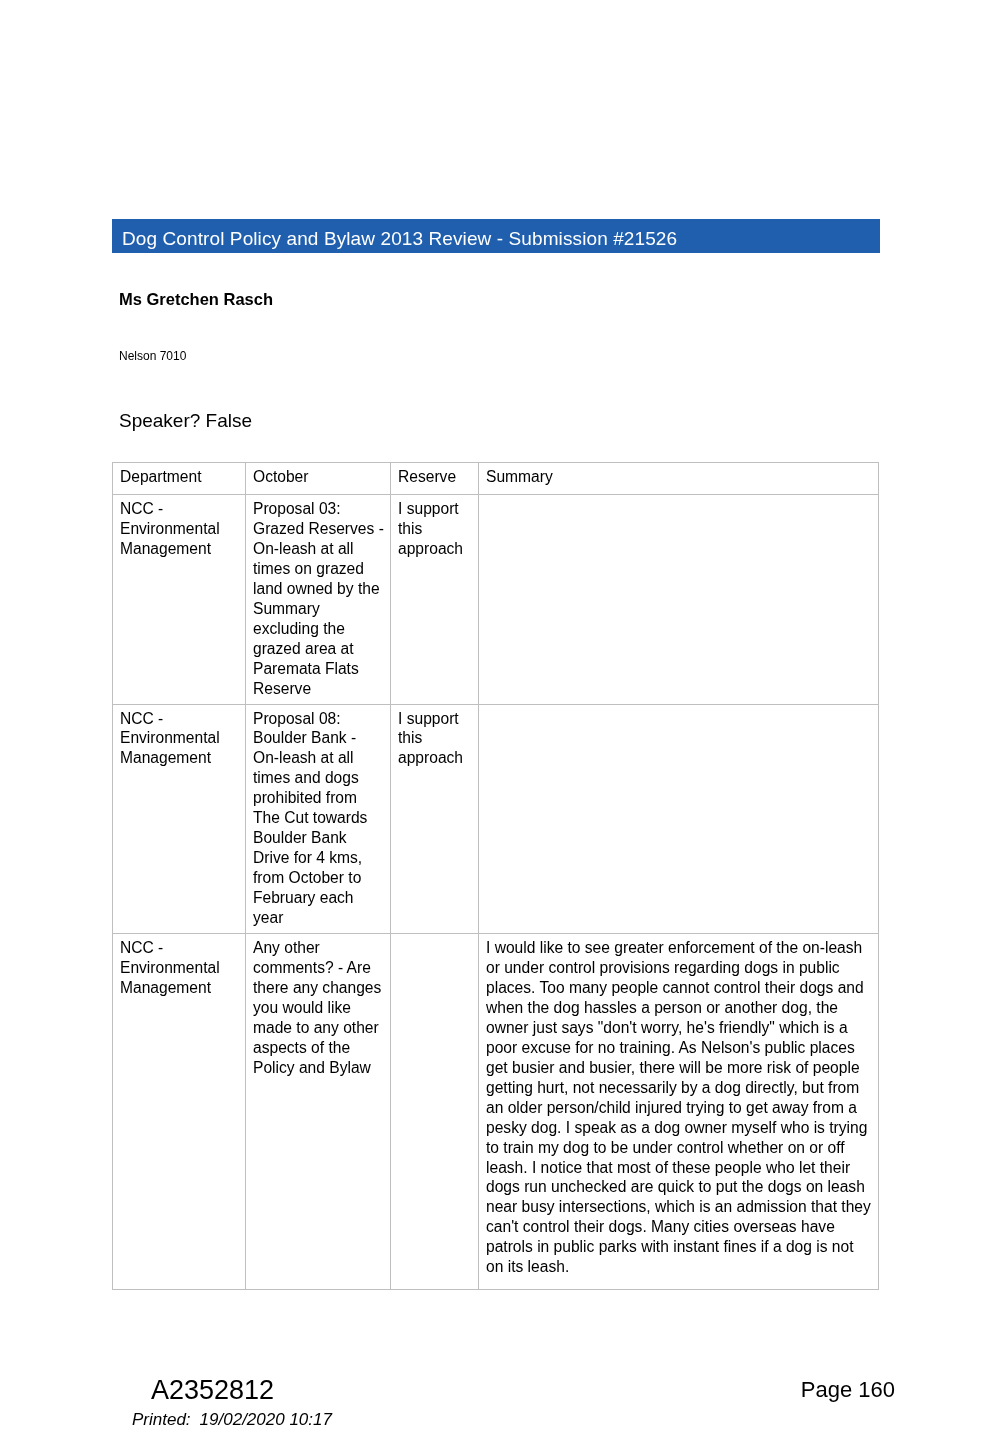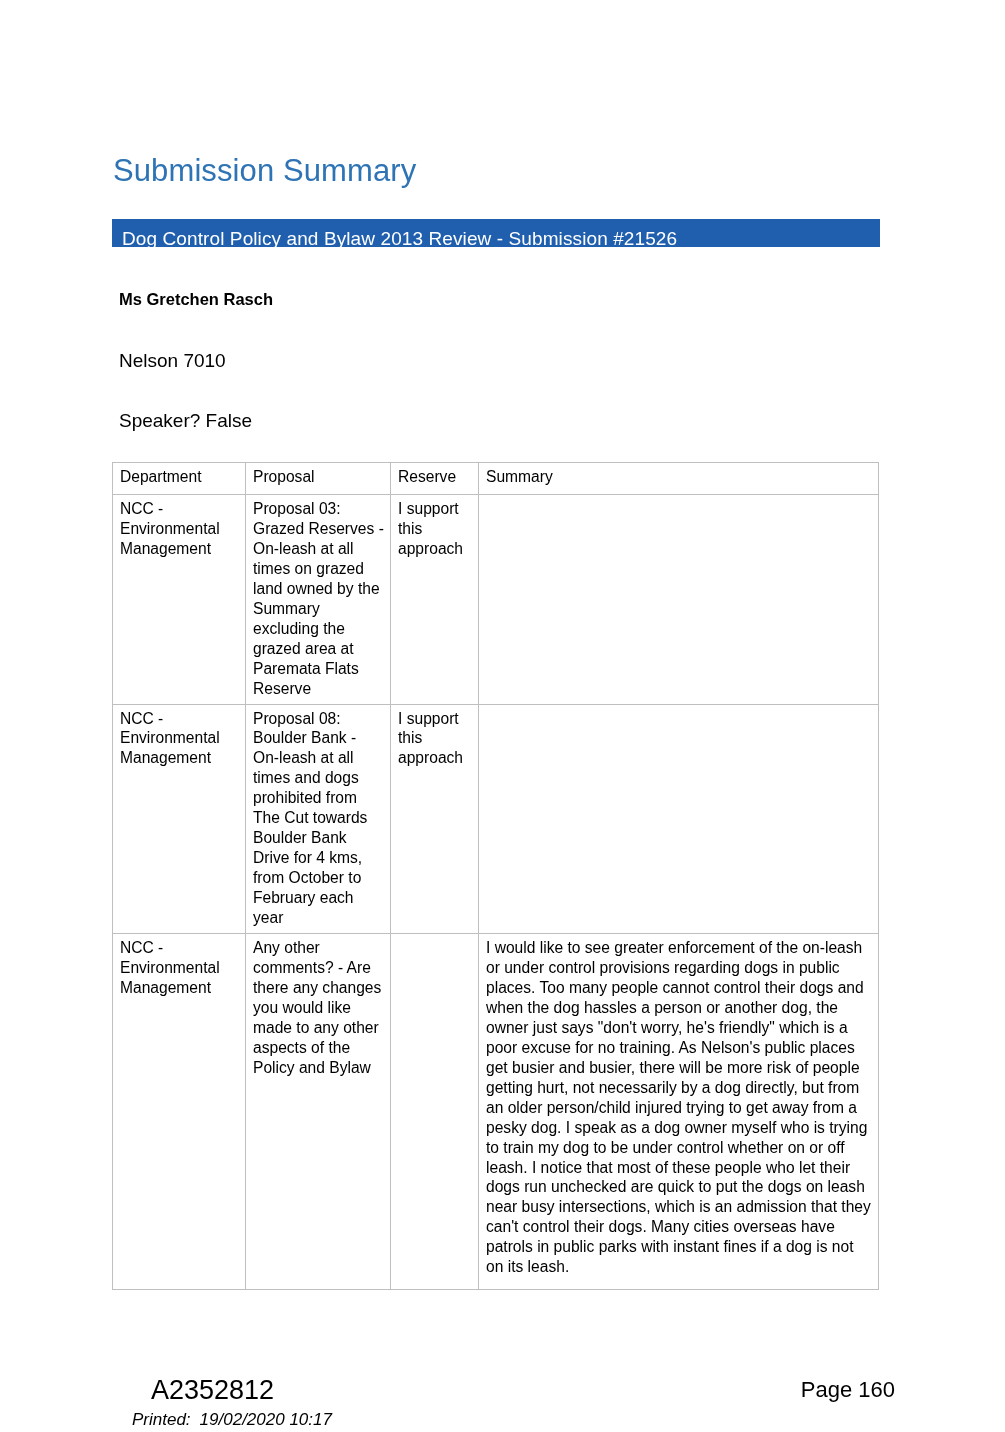--- a/index.html
+++ b/index.html
@@ -36,21 +36,21 @@
     line-height: 1.15;
     white-space: nowrap;
   }
 
   
   .banner {
     position: absolute;
     left: 112px;
     top: 219px;
     width: 768px;
-    height: 28px;
+    height: 34px;
     background: #1F5FAE;
   }
   .banner-text {
     position: absolute;
     left: 10px;
     top: 9px;
     font-size: 19px;
     font-weight: 400;
     color: #ffffff;
     line-height: 1.2;
@@ -66,21 +66,21 @@
     font-size: 16.5px;
     font-weight: bold;
     line-height: 1.3;
     white-space: nowrap;
     text-align: center;
   }
   .submitter-address {
     position: absolute;
     left: 119px;
     top: 349px;
-    font-size: 19px;
+    font-size: 12px;
     font-weight: 400;
     line-height: 1.3;
     white-space: nowrap;
   }
   .submitter-speaker {
     position: absolute;
     left: 119px;
     top: 409px;
     font-size: 19px;
     font-weight: 400;
@@ -147,21 +147,20 @@
     line-height: 1.1;
     white-space: nowrap;
   }
   .footer-printed .printed-value { margin-left: 9px; }
 </style>
 </head>
 <body>
 
 <div class="page">
 
-  <div class="doc-title">Submission Summary</div>
 
   <div class="banner">
     <div class="banner-text">Dog Control Policy and Bylaw 2013 Review - Submission #21526</div>
   </div>
 
   <div class="submitter-name">Ms Gretchen Rasch</div>
 
   <div class="submitter-address">Nelson 7010</div>
 
   <div class="submitter-speaker">Speaker? False</div>
@@ -169,21 +168,21 @@
   <table class="sub-table">
     <colgroup>
       <col class="col-dept">
       <col class="col-subj">
       <col class="col-opin">
       <col class="col-summ">
     </colgroup>
     <thead>
       <tr>
         <th>Department</th>
-        <th>Proposal</th>
+        <th>October</th>
         <th>Reserve</th>
         <th>Summary</th>
       </tr>
     </thead>
     <tbody>
       <tr class="row-p3">
         <td class="cell-body">NCC - Environmental Management</td>
         <td class="cell-body">Proposal 03: Grazed Reserves - On-leash at all times on grazed land owned by the Summary excluding the grazed area at Paremata Flats Reserve</td>
         <td class="cell-body">I support this approach</td>
         <td class="cell-body"></td>

